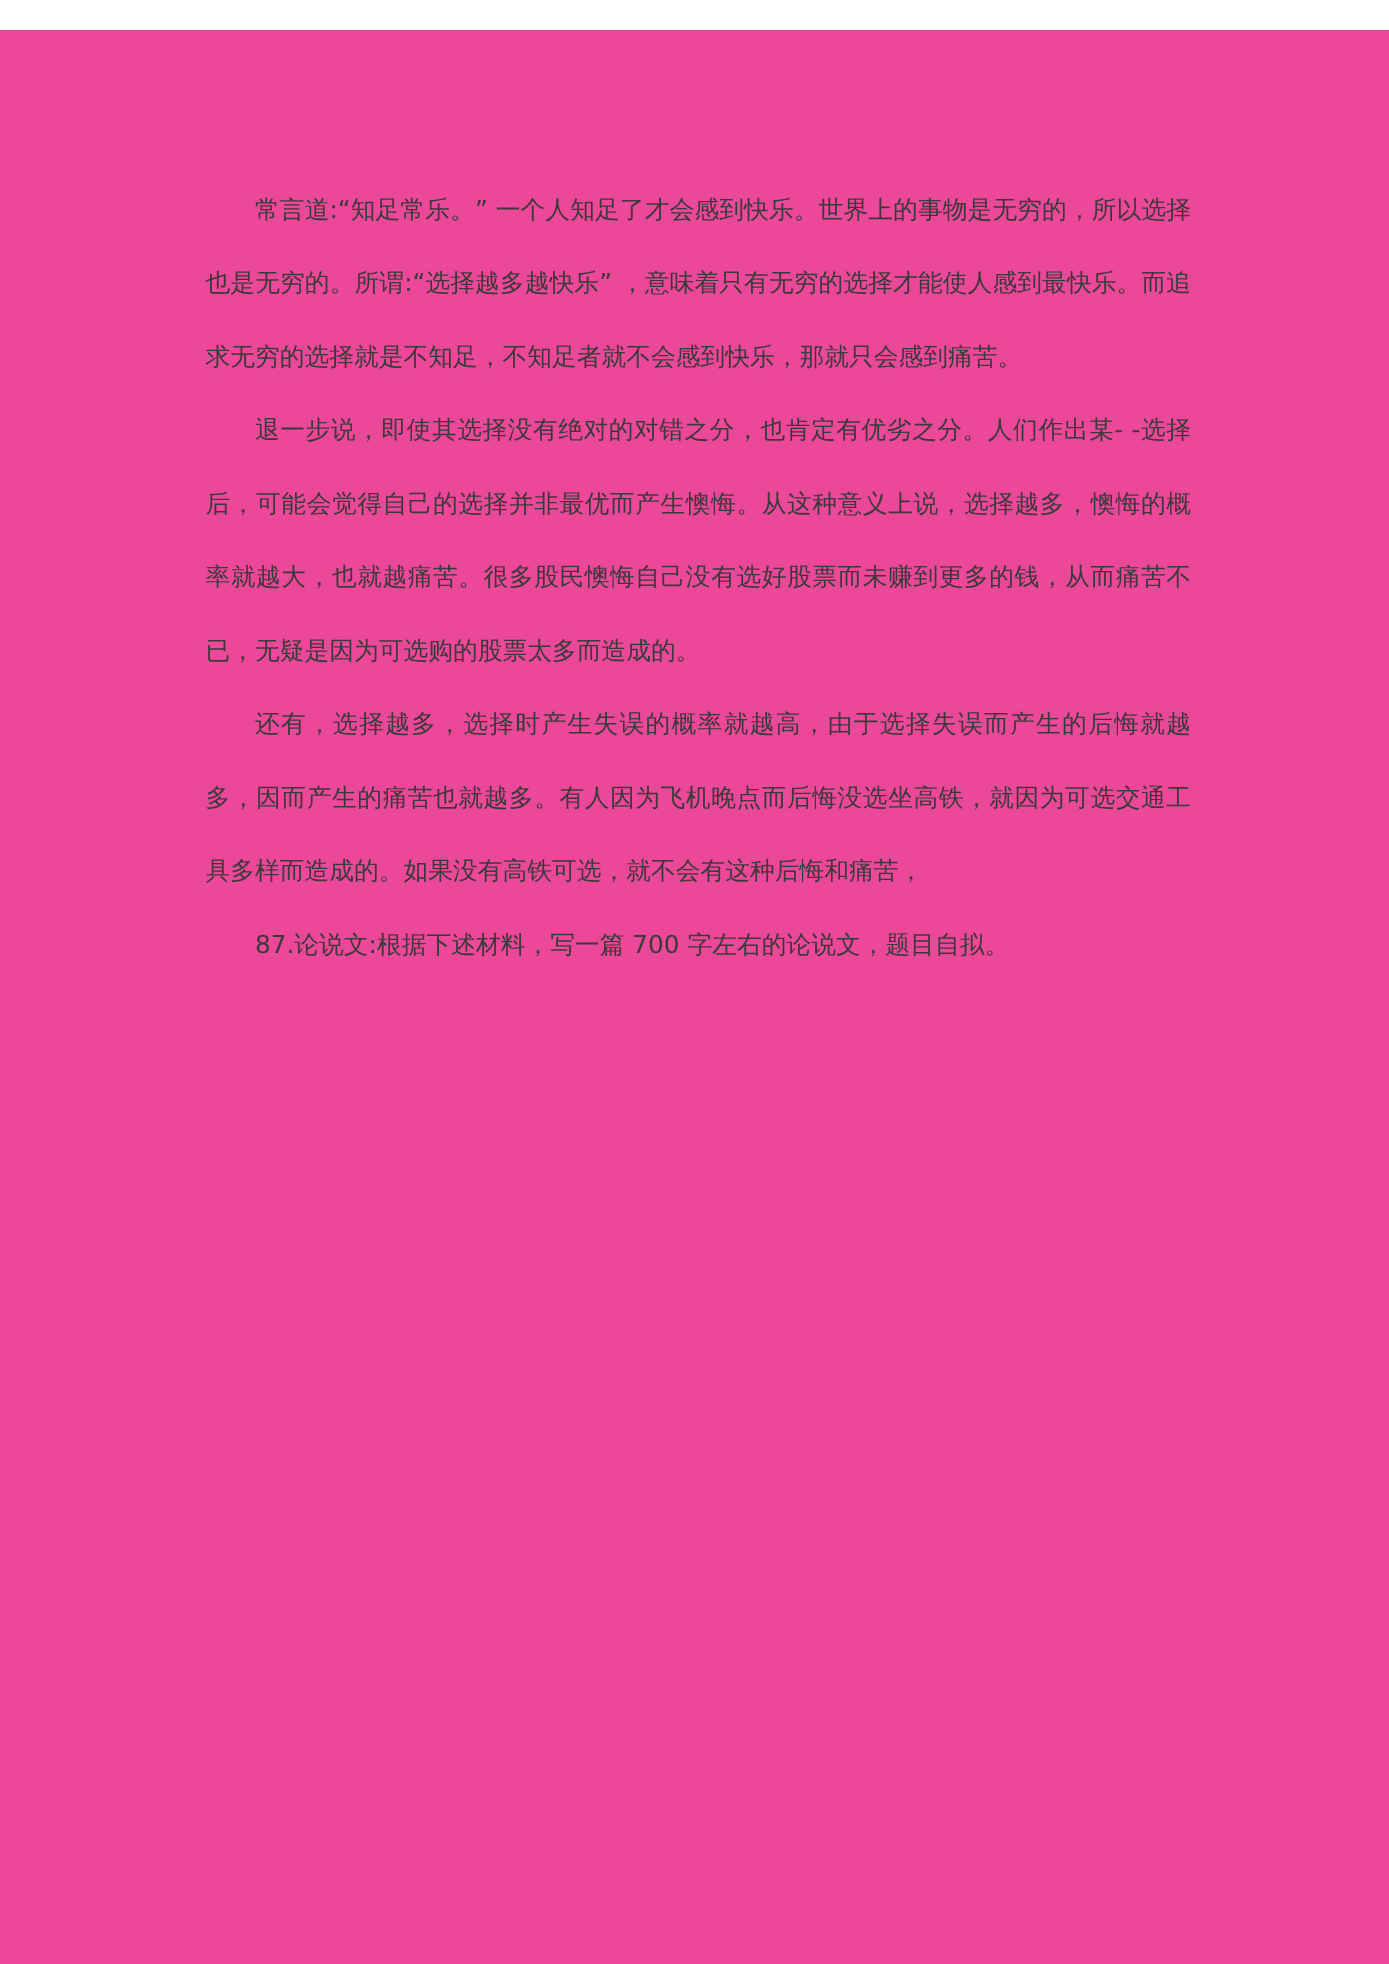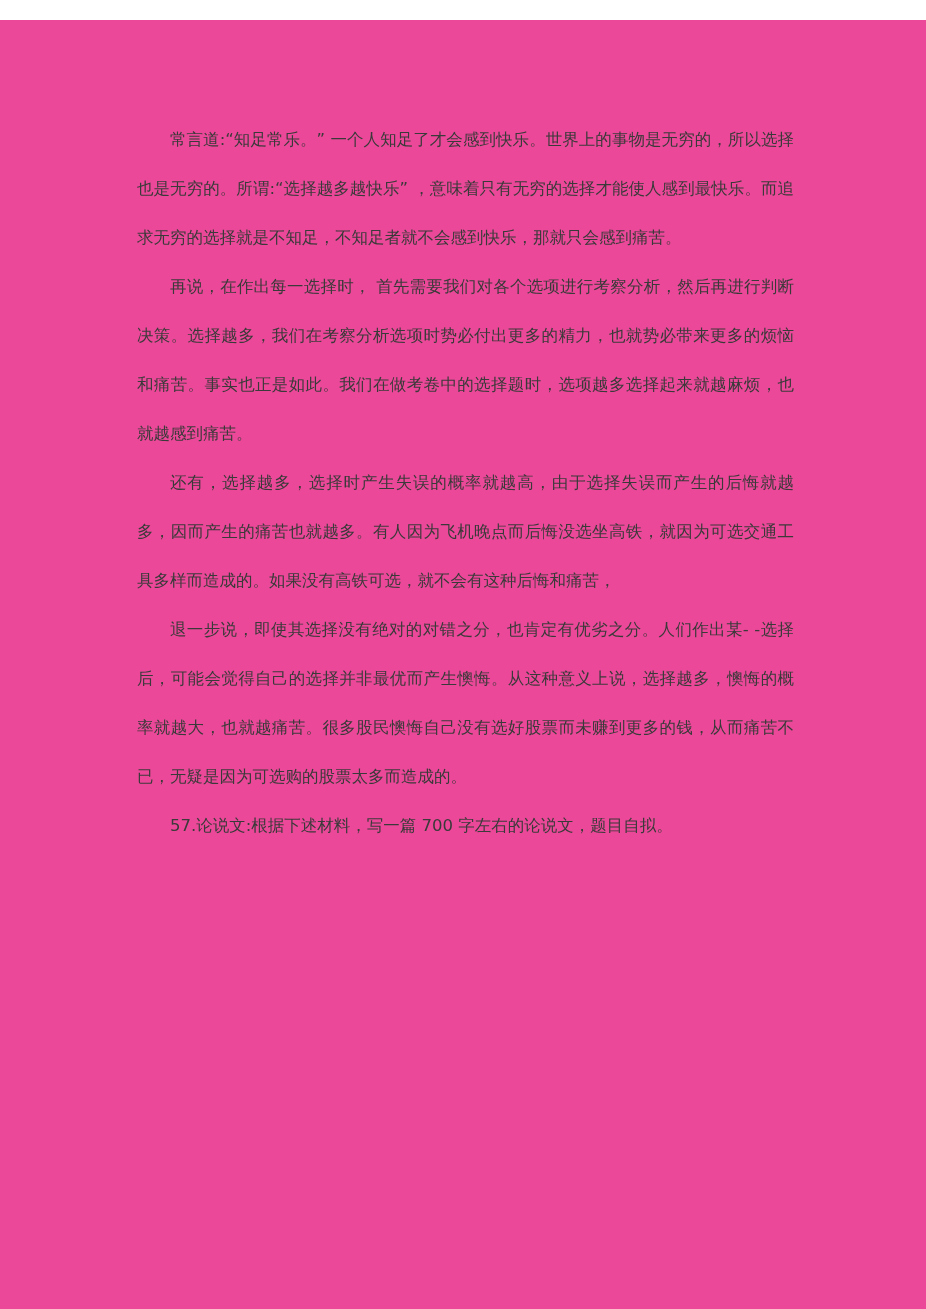--- a/index.html
+++ b/index.html
@@ -32,18 +32,17 @@
     text-indent: 2em;
     word-break: break-all;
   }
 </style>
 </head>
 <body>
 
 <div class="page">
   <div class="doc-content">
     <p>常言道:“知足常乐。” 一个人知足了才会感到快乐。世界上的事物是无穷的，所以选择也是无穷的。所谓:“选择越多越快乐” ，意味着只有无穷的选择才能使人感到最快乐。而追求无穷的选择就是不知足，不知足者就不会感到快乐，那就只会感到痛苦。</p>
-    <p>再说，在作出每一选择时， 首先需要我们对各个选项进行考察分析，然后再进行判断决策。选择越多，我们在考察分析选项时势必付出更多的精力，也就势必带来更多的烦恼和痛苦。事实也正是如此。我们在做考卷中的选择题时，选项越多选择起来就越麻烦，也就越感到痛苦。</p>
+    <p>退一步说，即使其选择没有绝对的对错之分，也肯定有优劣之分。人们作出某- -选择后，可能会觉得自己的选择并非最优而产生懊悔。从这种意义上说，选择越多，懊悔的概率就越大，也就越痛苦。很多股民懊悔自己没有选好股票而未赚到更多的钱，从而痛苦不已，无疑是因为可选购的股票太多而造成的。</p>
     <p>还有，选择越多，选择时产生失误的概率就越高，由于选择失误而产生的后悔就越多，因而产生的痛苦也就越多。有人因为飞机晚点而后悔没选坐高铁，就因为可选交通工具多样而造成的。如果没有高铁可选，就不会有这种后悔和痛苦，</p>
-    <p>退一步说，即使其选择没有绝对的对错之分，也肯定有优劣之分。人们作出某- -选择后，可能会觉得自己的选择并非最优而产生懊悔。从这种意义上说，选择越多，懊悔的概率就越大，也就越痛苦。很多股民懊悔自己没有选好股票而未赚到更多的钱，从而痛苦不已，无疑是因为可选购的股票太多而造成的。</p>
-    <p>57.论说文:根据下述材料，写一篇 700 字左右的论说文，题目自拟。</p>
+    <p>87.论说文:根据下述材料，写一篇 700 字左右的论说文，题目自拟。</p>
   </div>
 </div>
 
 </body></html>

